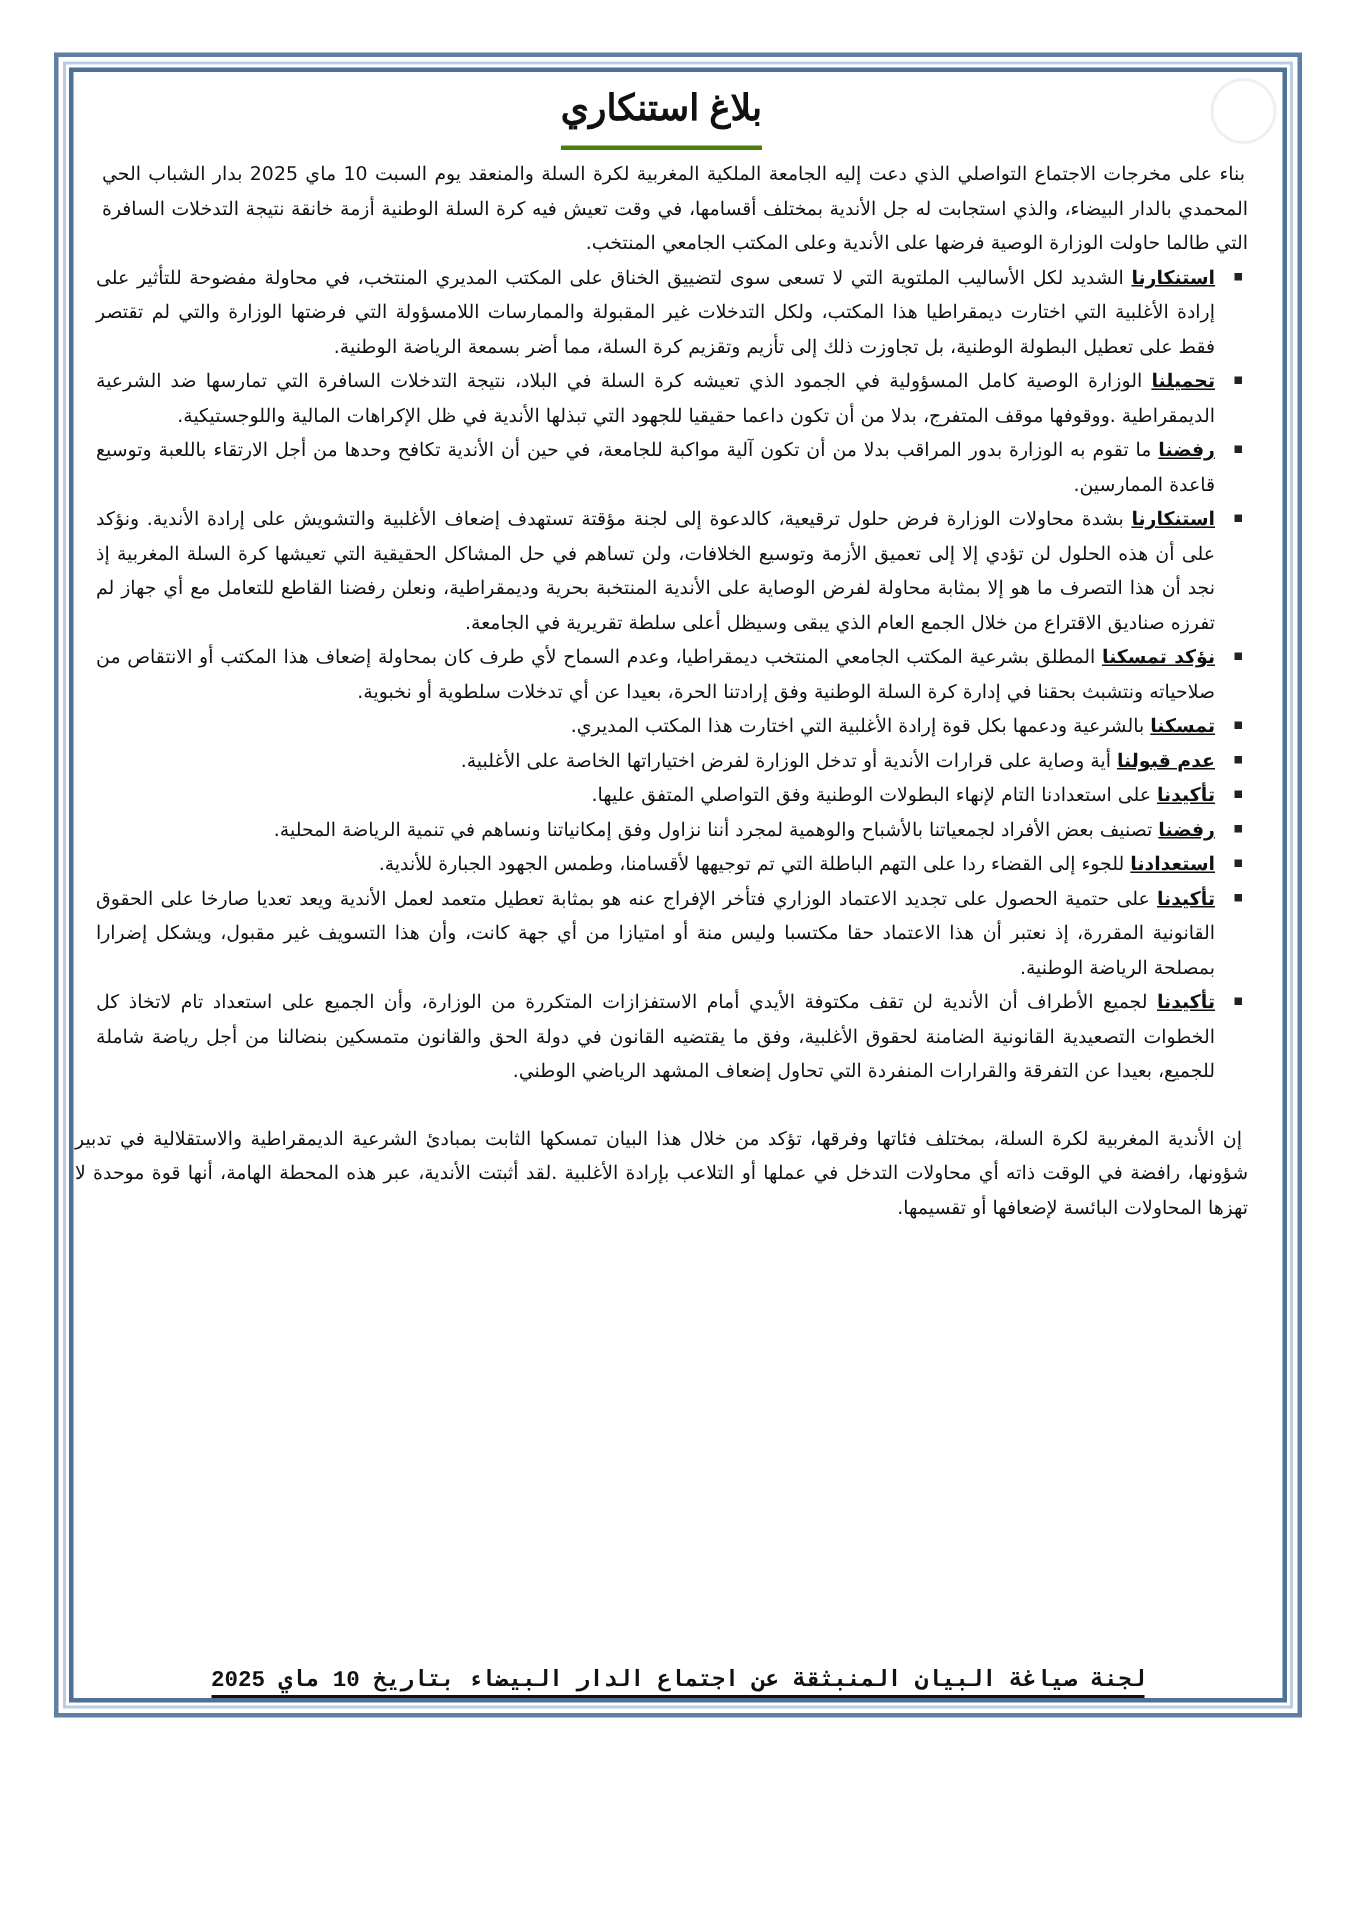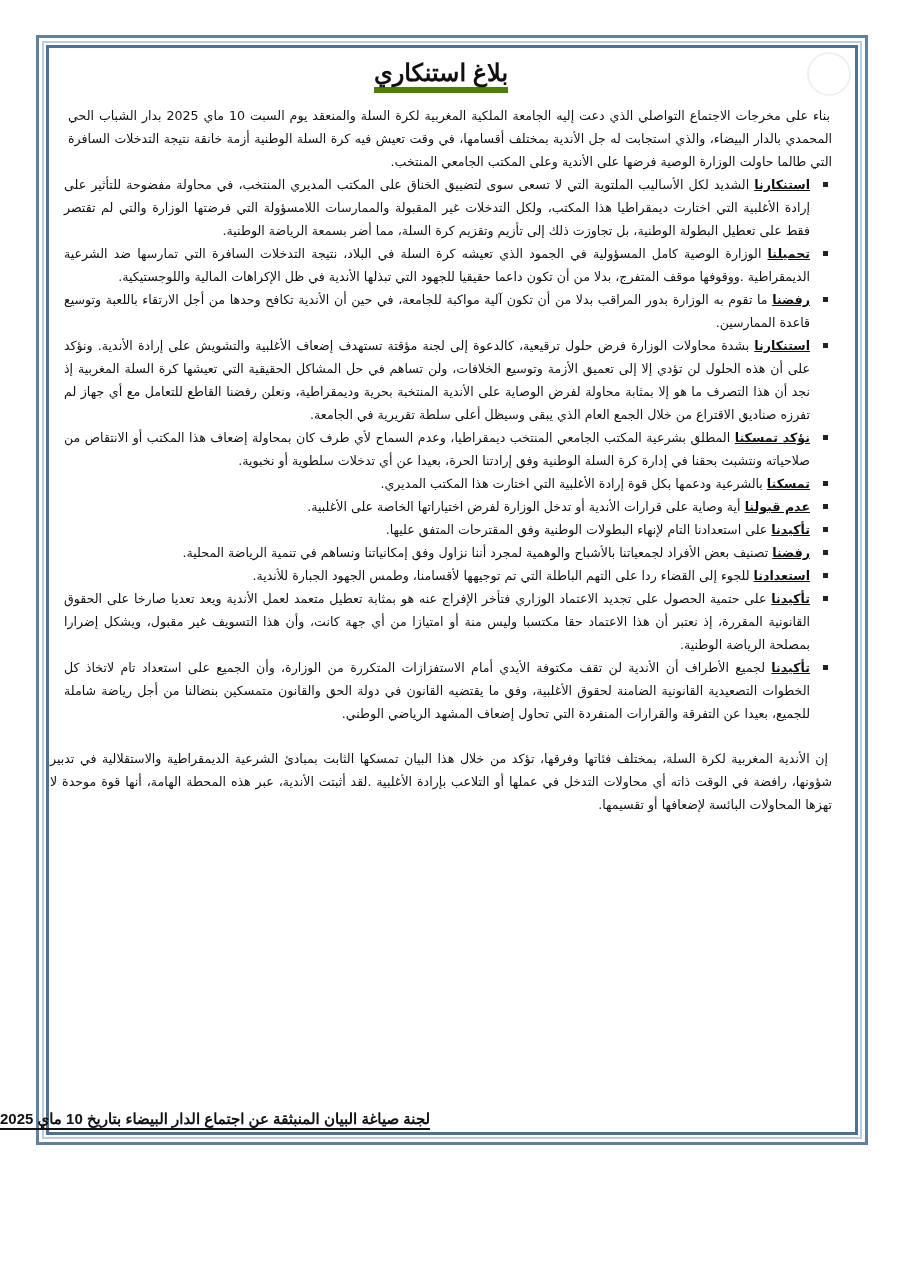--- a/index.html
+++ b/index.html
@@ -3,30 +3,30 @@
   <meta charset="utf-8">
   <style>
     html, body { margin: 0; padding: 0; background: #ffffff; }
     body { width: 904px; height: 1280px; position: relative; overflow: hidden; font-family: "DejaVu Sans", "Liberation Sans", sans-serif; color: #111; }
     .frame-outer { position: absolute; left: 36px; top: 35px; width: 832px; height: 1110px; border: 3px solid #5f7fa3; box-sizing: border-box; }
     .frame-mid { position: absolute; left: 3px; top: 3px; right: 3px; bottom: 3px; border: 2px solid #b9cde2; }
     .frame-inner { position: absolute; left: 2px; top: 2px; right: 2px; bottom: 2px; border: 3px solid #4f6f94; background: #fff; }
     .watermark { position: absolute; right: 4px; top: 4px; width: 40px; height: 40px; border-radius: 50%; border: 2px solid #dfe6ef; opacity: .6; }
     .content { position: absolute; left: 50px; right: 72px; top: 58px; direction: rtl; text-align: justify; font-size: 12.6px; line-height: 23px; }
     .title { text-align: center; font-family: "Liberation Sans", sans-serif; font-weight: bold; font-size: 24px; line-height: 30px; margin: 0 0 16px 0; }
-    .title span { border-bottom: 6px solid #4d7c0f; padding-bottom: 1px; }
+    .title span { border-bottom: 3px solid #4d7c0f; padding-bottom: 11px; }
     .intro { margin: 0; text-indent: 2px; padding-left: 18px; }
     .lead { font-weight: bold; margin: 0; }
     ul.points { list-style: none; margin: 0; padding: 0 22px 0 0; }
     ul.points li { position: relative; margin: 0; padding-left: 14px; }
     ul.points li::before { content: ""; position: absolute; right: -18px; top: 9px; width: 5px; height: 5px; background: #222; }
     .kw { font-weight: bold; text-decoration: underline; }
     .closing { margin: 22px 0 0 0; text-indent: 4px; }
     .closing2 { margin: 22px 0 0 0; text-indent: 4px; }
-    .signature { position: absolute; left: 0; right: 0; top: 1110px; text-align: left; font-weight: bold; font-size: 15px; font-family: Liberation Sans, sans-serif; }
+    .signature { position: absolute; left: 0; right: 0; top: 1110px; text-align: center; font-weight: bold; font-size: 15px; font-family: Liberation Mono, monospace; }
     .signature span { border-bottom: 2px solid #111; padding-bottom: 1px; }
   </style>
 </head>
 <body>
 
 <div class="frame-outer">
   <div class="frame-mid">
     <div class="frame-inner">
       <div class="watermark"></div>
     </div>
@@ -39,21 +39,21 @@
   <p class="intro">بناء على مخرجات الاجتماع التواصلي الذي دعت إليه الجامعة الملكية المغربية لكرة السلة والمنعقد يوم السبت 10 ماي 2025 بدار الشباب الحي المحمدي بالدار البيضاء، والذي استجابت له جل الأندية بمختلف أقسامها، في وقت تعيش فيه كرة السلة الوطنية أزمة خانقة نتيجة التدخلات السافرة التي طالما حاولت الوزارة الوصية فرضها على الأندية وعلى المكتب الجامعي المنتخب.</p>
 
   <ul class="points">
     <li><span class="kw">استنكارنا</span><span> الشديد لكل الأساليب الملتوية التي لا تسعى سوى لتضييق الخناق على المكتب المديري المنتخب، في محاولة مفضوحة للتأثير على إرادة الأغلبية التي اختارت ديمقراطيا هذا المكتب، ولكل التدخلات غير المقبولة والممارسات اللامسؤولة التي فرضتها الوزارة والتي لم تقتصر فقط على تعطيل البطولة الوطنية، بل تجاوزت ذلك إلى تأزيم وتقزيم كرة السلة، مما أضر بسمعة الرياضة الوطنية.</span></li>
     <li><span class="kw">تحميلنا</span><span> الوزارة الوصية كامل المسؤولية في الجمود الذي تعيشه كرة السلة في البلاد، نتيجة التدخلات السافرة التي تمارسها ضد الشرعية الديمقراطية .ووقوفها موقف المتفرج، بدلا من أن تكون داعما حقيقيا للجهود التي تبذلها الأندية في ظل الإكراهات المالية واللوجستيكية.</span></li>
     <li><span class="kw">رفضنا</span><span> ما تقوم به الوزارة بدور المراقب بدلا من أن تكون آلية مواكبة للجامعة، في حين أن الأندية تكافح وحدها من أجل الارتقاء باللعبة وتوسيع قاعدة الممارسين.</span></li>
     <li><span class="kw">استنكارنا</span><span> بشدة محاولات الوزارة فرض حلول ترقيعية، كالدعوة إلى لجنة مؤقتة تستهدف إضعاف الأغلبية والتشويش على إرادة الأندية. ونؤكد على أن هذه الحلول لن تؤدي إلا إلى تعميق الأزمة وتوسيع الخلافات، ولن تساهم في حل المشاكل الحقيقية التي تعيشها كرة السلة المغربية إذ نجد أن هذا التصرف ما هو إلا بمثابة محاولة لفرض الوصاية على الأندية المنتخبة بحرية وديمقراطية، ونعلن رفضنا القاطع للتعامل مع أي جهاز لم تفرزه صناديق الاقتراع من خلال الجمع العام الذي يبقى وسيظل أعلى سلطة تقريرية في الجامعة.</span></li>
     <li><span class="kw">نؤكد تمسكنا</span><span> المطلق بشرعية المكتب الجامعي المنتخب ديمقراطيا، وعدم السماح لأي طرف كان بمحاولة إضعاف هذا المكتب أو الانتقاص من صلاحياته ونتشبث بحقنا في إدارة كرة السلة الوطنية وفق إرادتنا الحرة، بعيدا عن أي تدخلات سلطوية أو نخبوية.</span></li>
     <li><span class="kw">تمسكنا</span><span> بالشرعية ودعمها بكل قوة إرادة الأغلبية التي اختارت هذا المكتب المديري.</span></li>
     <li><span class="kw">عدم قبولنا</span><span> أية وصاية على قرارات الأندية أو تدخل الوزارة لفرض اختياراتها الخاصة على الأغلبية.</span></li>
-    <li><span class="kw">تأكيدنا</span><span> على استعدادنا التام لإنهاء البطولات الوطنية وفق المقترحات المتفق عليها.</span></li>
+    <li><span class="kw">تأكيدنا</span><span> على استعدادنا التام لإنهاء البطولات الوطنية وفق التواصلي المتفق عليها.</span></li>
     <li><span class="kw">رفضنا</span><span> تصنيف بعض الأفراد لجمعياتنا بالأشباح والوهمية لمجرد أننا نزاول وفق إمكانياتنا ونساهم في تنمية الرياضة المحلية.</span></li>
     <li><span class="kw">استعدادنا</span><span> للجوء إلى القضاء ردا على التهم الباطلة التي تم توجيهها لأقسامنا، وطمس الجهود الجبارة للأندية.</span></li>
     <li><span class="kw">تأكيدنا</span><span> على حتمية الحصول على تجديد الاعتماد الوزاري فتأخر الإفراج عنه هو بمثابة تعطيل متعمد لعمل الأندية ويعد تعديا صارخا على الحقوق القانونية المقررة، إذ نعتبر أن هذا الاعتماد حقا مكتسبا وليس منة أو امتيازا من أي جهة كانت، وأن هذا التسويف غير مقبول، ويشكل إضرارا بمصلحة الرياضة الوطنية.</span></li>
     <li><span class="kw">تأكيدنا</span><span> لجميع الأطراف أن الأندية لن تقف مكتوفة الأيدي أمام الاستفزازات المتكررة من الوزارة، وأن الجميع على استعداد تام لاتخاذ كل الخطوات التصعيدية القانونية الضامنة لحقوق الأغلبية، وفق ما يقتضيه القانون في دولة الحق والقانون متمسكين بنضالنا من أجل رياضة شاملة للجميع، بعيدا عن التفرقة والقرارات المنفردة التي تحاول إضعاف المشهد الرياضي الوطني.</span></li>
   </ul>
 
   <p class="closing">إن الأندية المغربية لكرة السلة، بمختلف فئاتها وفرقها، تؤكد من خلال هذا البيان تمسكها الثابت بمبادئ الشرعية الديمقراطية والاستقلالية في تدبير شؤونها، رافضة في الوقت ذاته أي محاولات التدخل في عملها أو التلاعب بإرادة الأغلبية .لقد أثبتت الأندية، عبر هذه المحطة الهامة، أنها قوة موحدة لا تهزها المحاولات البائسة لإضعافها أو تقسيمها.</p>
 </div>
 
 <div class="signature"><span>لجنة صياغة البيان المنبثقة عن اجتماع الدار البيضاء بتاريخ 10 ماي 2025</span></div>

